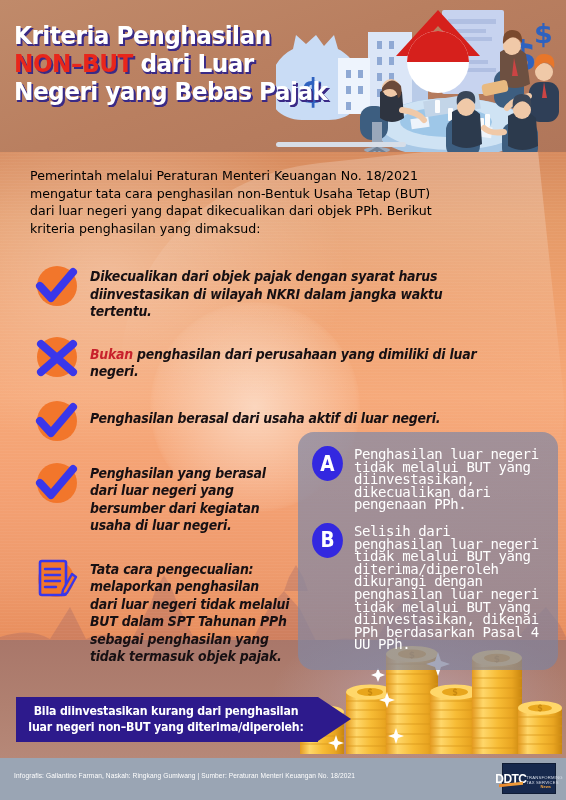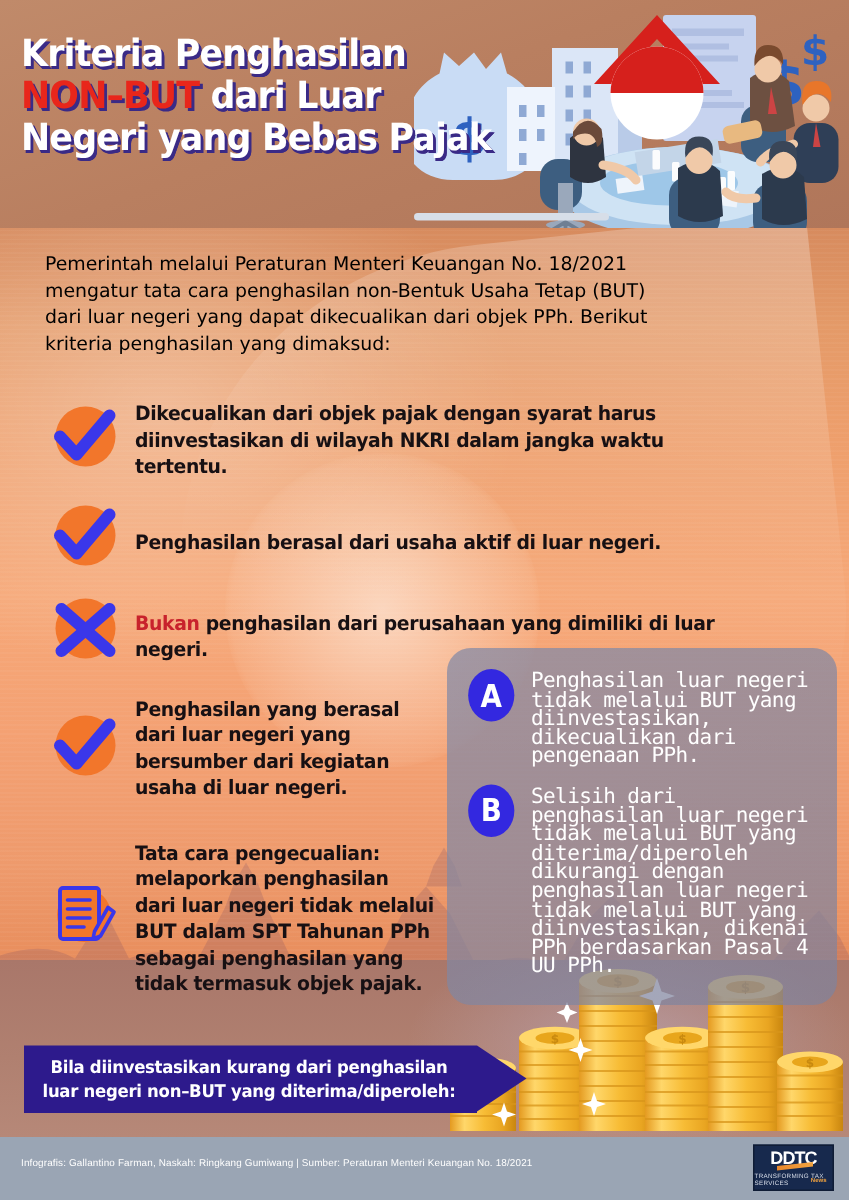--- a/index.html
+++ b/index.html
@@ -83,21 +83,21 @@
   .intro {
     position: absolute; left: 30px; top: 167px;
     width: 420px; z-index: 5;
     font-family: "DejaVu Sans", sans-serif;
     font-size: 12.6px; line-height: 17.6px;
     color: #000000;
   }
 
   
   .clist { position: absolute; left: 0; top: 264px; width: 566px; z-index: 5; }
-  .crow { position: relative; display: flex; align-items: center; margin-bottom: 14px; }
+  .crow { position: relative; display: flex; align-items: flex-start; margin-bottom: 14px; font-style: italic; }
   .cicon {
     position: relative; flex: 0 0 auto;
     width: 50px; height: 46px; margin-left: 32px; margin-right: 8px;
   }
   .cicon .disc {
     position: absolute; left: 5px; top: 2px;
     width: 40px; height: 40px; border-radius: 50%;
     background: #f2762b;
   }
   .cicon svg { position: absolute; left: 0; top: 0; }
@@ -205,21 +205,21 @@
     font-family: "Liberation Sans", sans-serif;
     font-size: 6.6px;
     color: #ffffff;
     letter-spacing: 0.1px;
   }
   .ddtc-logo {
     position: absolute; right: 10px; top: 5px;
     width: 54px; height: 31px;
     background: #17294d;
     border: 1px solid #0f1c35;
-    display: flex; flex-direction: column;
+    display: flex; 
     align-items: center; justify-content: center;
   }
   .ddtc-word {
     font-family: "Liberation Sans", sans-serif;
     font-weight: bold; font-size: 12px; color: #ffffff;
     letter-spacing: -0.6px; line-height: 12px;
     position: relative;
   }
   .ddtc-swoosh {
     position: absolute; left: 4px; right: 3px; bottom: -1px; height: 3px;
@@ -369,39 +369,39 @@
     <div class="crow">
       <div class="cicon">
         <div class="disc"></div>
         <svg width="50" height="46" viewBox="0 0 50 46">
           <path d="M8 22 L19 34 L41 8" stroke="#3a37ea" stroke-width="8" fill="none" stroke-linecap="round" stroke-linejoin="round"></path>
         </svg>
       </div>
       <div class="ctext wide">Dikecualikan dari objek pajak dengan syarat harus diinvestasikan di wilayah NKRI dalam jangka waktu tertentu.</div>
     </div>
 
-    <div class="crow" style="margin-bottom:16px">
-      <div class="cicon">
-        <div class="disc"></div>
-        <svg width="50" height="46" viewBox="0 0 50 46">
-          <path d="M8 22 L19 34 L41 8" stroke="#3a37ea" stroke-width="8" fill="none" stroke-linecap="round" stroke-linejoin="round"></path>
-        </svg>
-      </div>
-      <div class="ctext wide" style="padding-top:11px">Penghasilan berasal dari usaha aktif di luar negeri.</div>
-    </div>
-
     <div class="crow" style="margin-bottom:18px">
       <div class="cicon">
         <div class="disc"></div>
         <svg width="50" height="46" viewBox="0 0 50 46">
           <path d="M9 9 L41 37" stroke="#3a37ea" stroke-width="8" fill="none" stroke-linecap="round"></path>
           <path d="M41 9 L9 37" stroke="#3a37ea" stroke-width="8" fill="none" stroke-linecap="round"></path>
         </svg>
       </div>
       <div class="ctext wide" style="padding-top:11px"><span class="bukan">Bukan</span><span> penghasilan dari perusahaan yang dimiliki di luar negeri.</span></div>
+    </div>
+
+    <div class="crow" style="margin-bottom:16px">
+      <div class="cicon">
+        <div class="disc"></div>
+        <svg width="50" height="46" viewBox="0 0 50 46">
+          <path d="M8 22 L19 34 L41 8" stroke="#3a37ea" stroke-width="8" fill="none" stroke-linecap="round" stroke-linejoin="round"></path>
+        </svg>
+      </div>
+      <div class="ctext wide" style="padding-top:11px">Penghasilan berasal dari usaha aktif di luar negeri.</div>
     </div>
 
     <div class="crow" style="margin-bottom:22px">
       <div class="cicon">
         <div class="disc"></div>
         <svg width="50" height="46" viewBox="0 0 50 46">
           <path d="M8 22 L19 34 L41 8" stroke="#3a37ea" stroke-width="8" fill="none" stroke-linecap="round" stroke-linejoin="round"></path>
         </svg>
       </div>
       <div class="ctext narrow">Penghasilan yang berasal dari luar negeri yang bersumber dari kegiatan usaha di luar negeri.</div>

